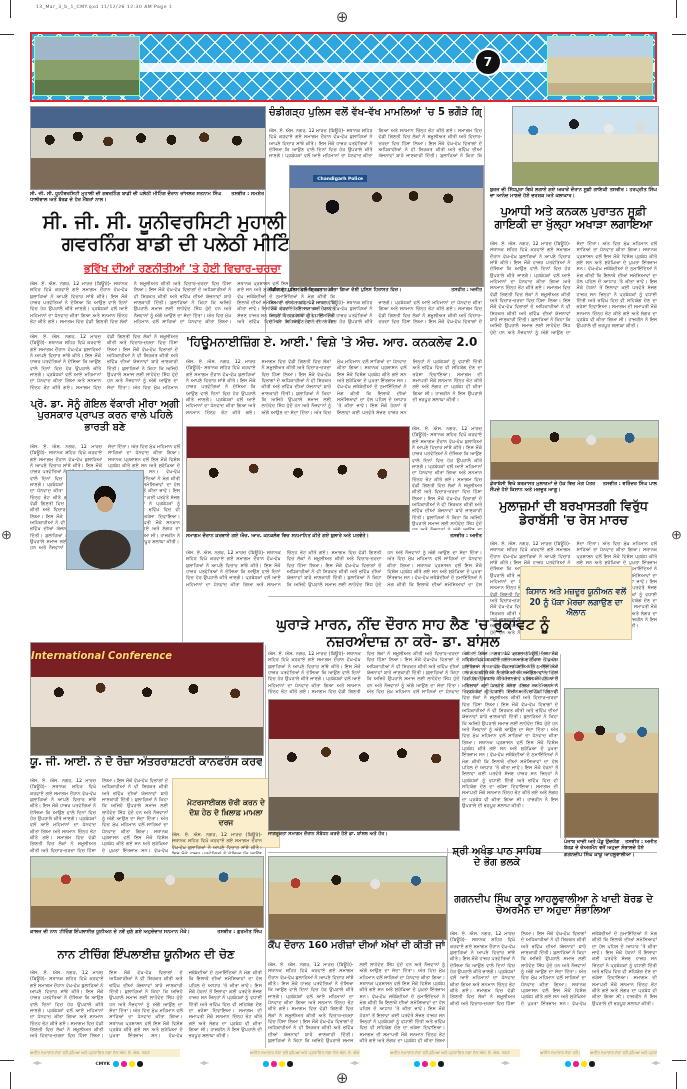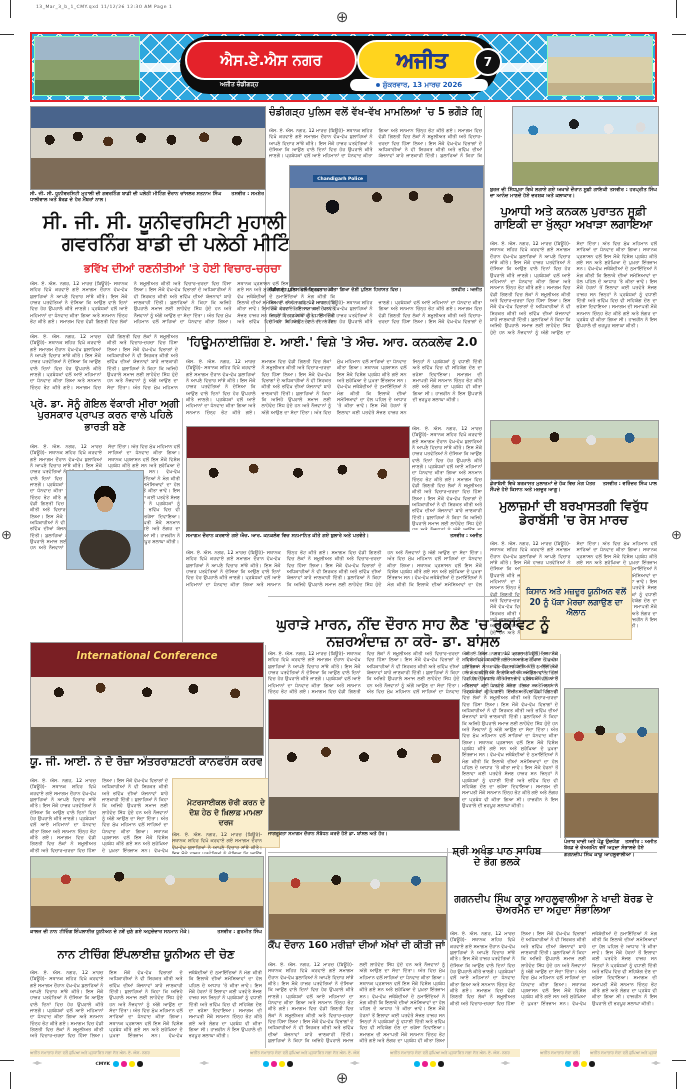--- a/index.html
+++ b/index.html
@@ -1,20 +1,20 @@
 <!DOCTYPE html>
 <html><head>
 <meta charset="utf-8">
 <style>
   html,body{margin:0;padding:0;}
   body{width:687px;height:1089px;position:relative;background:#ffffff;
        font-family:"DejaVu Sans","Liberation Sans",sans-serif;}
   .abs{position:absolute;}
   .head{font-weight:700;color:#121212;text-align:center;line-height:1.14;overflow:hidden;}
-  .red{color:#e4222a;}
+  .red{color:#e4222a;text-decoration:underline;}
   .body{font-size:4.8px;line-height:1.32;text-align:justify;color:#2b2b2b;overflow:hidden;column-gap:6px;}
   .c2{column-count:2}.c3{column-count:3}.c4{column-count:4}
   .cap{font-size:5px;font-weight:700;line-height:1.25;color:#111;overflow:hidden;}
   .cap .cr{float:right;font-weight:700;}
   .nowrap{white-space:nowrap;}
   .vr{position:absolute;width:0;border-left:1px solid #b9b9b9;}
   .hrule{position:absolute;height:0;border-top:1px solid #b9b9b9;}
   .photo{position:absolute;overflow:hidden;border:1px solid #9a9a9a;}
   .ph-a{background:
     radial-gradient(circle 5px at 8% 40%,#23180f 97%,transparent),
@@ -79,21 +79,21 @@
   .mh-date::before{content:"";display:inline-block;width:4px;height:4px;border-radius:50%;background:#1b5bb5;margin-right:3px;vertical-align:middle;}
   .mh-page{position:absolute;left:442px;top:14px;width:24px;height:24px;background:#111;border:2px solid #fff;
           border-radius:50%;color:#fff;font-weight:700;font-size:12px;text-align:center;line-height:24px;}
   .slug{position:absolute;left:36px;top:4px;font-size:4.5px;color:#555;letter-spacing:.5px;}
   .reg{position:absolute;color:#444;font-size:13px;line-height:1;}
   .mark{position:absolute;background:#333;}
   .bar{position:absolute;left:30px;top:1056px;width:627px;height:13px;display:flex;align-items:center;justify-content:space-between;padding:0 2px;}
   .dmd{color:#c4c4c4;font-size:8px;letter-spacing:-2px;}
   .dot{display:inline-block;width:6px;height:6px;border-radius:50%;margin:0 1px;vertical-align:middle;}
   .cmyk-label{font-size:4.5px;color:#111;font-weight:700;margin-right:2px;vertical-align:middle;}
-  .conf-title{position:absolute;top:7px;left:0;width:100%;text-align:center;color:#ffd76e;
+  .conf-title{position:absolute;top:7px;left:0;width:100%;text-align:left;color:#ffd76e;
               font-style:italic;font-weight:700;font-size:10px;text-shadow:0 0 2px #5a0f12;}
   .pol-banner{position:absolute;top:9px;left:12%;background:#1c4f8a;color:#fff;font-size:4.5px;padding:1px 4px;font-weight:700;}
 </style>
 </head>
 <body>
 
 <div class="slug">13_Mar_3_b_1_CMY.qxd   11/12/26   12:30 AM   Page 1</div>
 <span class="reg" style="left:336px;top:10px;font-size:15px;">⊕</span>
 <span class="reg" style="left:1px;top:528px;">⊕</span>
 <span class="reg" style="left:671px;top:528px;">⊕</span>
@@ -102,26 +102,20 @@
 <div class="mark" style="left:676px;top:0;width:1px;height:18px;"></div>
 <div class="mark" style="left:672px;top:34px;width:14px;height:1px;"></div>
 <div class="mark" style="left:0;top:1060px;width:14px;height:1px;"></div>
 <div class="mark" style="left:672px;top:1060px;width:14px;height:1px;"></div>
 <div class="mark" style="left:10px;top:1072px;width:1px;height:17px;"></div>
 <div class="mark" style="left:676px;top:1072px;width:1px;height:17px;"></div>
 
 <div class="masthead">
   <div class="mh-photo" style="left:2px;background:linear-gradient(180deg,#9fb7c9 0 40%,#8aa06b 40% 75%,#5f7a4a 75% 100%);"></div>
   <div class="mh-photo" style="right:2px;background:linear-gradient(180deg,#b9d2e4 0 35%,#d9cfa9 35% 80%,#c2b089 80% 100%);"></div>
-  <div class="mh-oval">
-    <div class="mh-red">ਐਸ.ਏ.ਐਸ ਨਗਰ</div>
-    <div class="mh-yellow">ਅਜੀਤ</div>
-    <div class="mh-sub">ਅਜੀਤ ਚੰਡੀਗੜ੍ਹ</div>
-    <div class="mh-date">ਸ਼ੁੱਕਰਵਾਰ, 13 ਮਾਰਚ 2026</div>
-  </div>
   <div class="mh-page">7</div>
 </div>
 
 <div class="vr" style="left:265px;top:106px;height:226px;"></div>
 <div class="vr" style="left:484px;top:106px;height:582px;"></div>
 <div class="vr" style="left:182px;top:398px;height:244px;"></div>
 <div class="vr" style="left:265px;top:645px;height:403px;"></div>
 <div class="vr" style="left:560px;top:654px;height:184px;"></div>
 <div class="vr" style="left:447px;top:848px;height:200px;"></div>
 <div class="hrule" style="left:30px;top:332px;width:452px;"></div>

